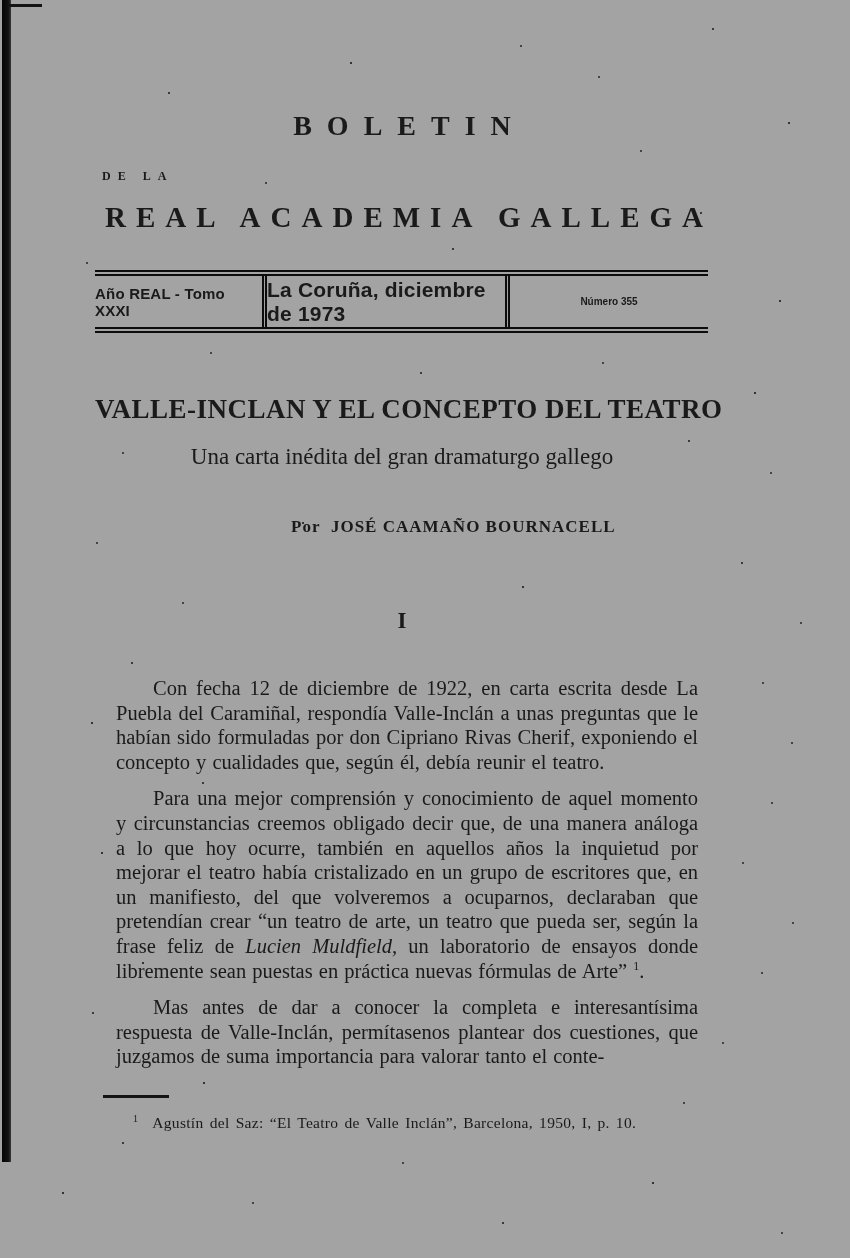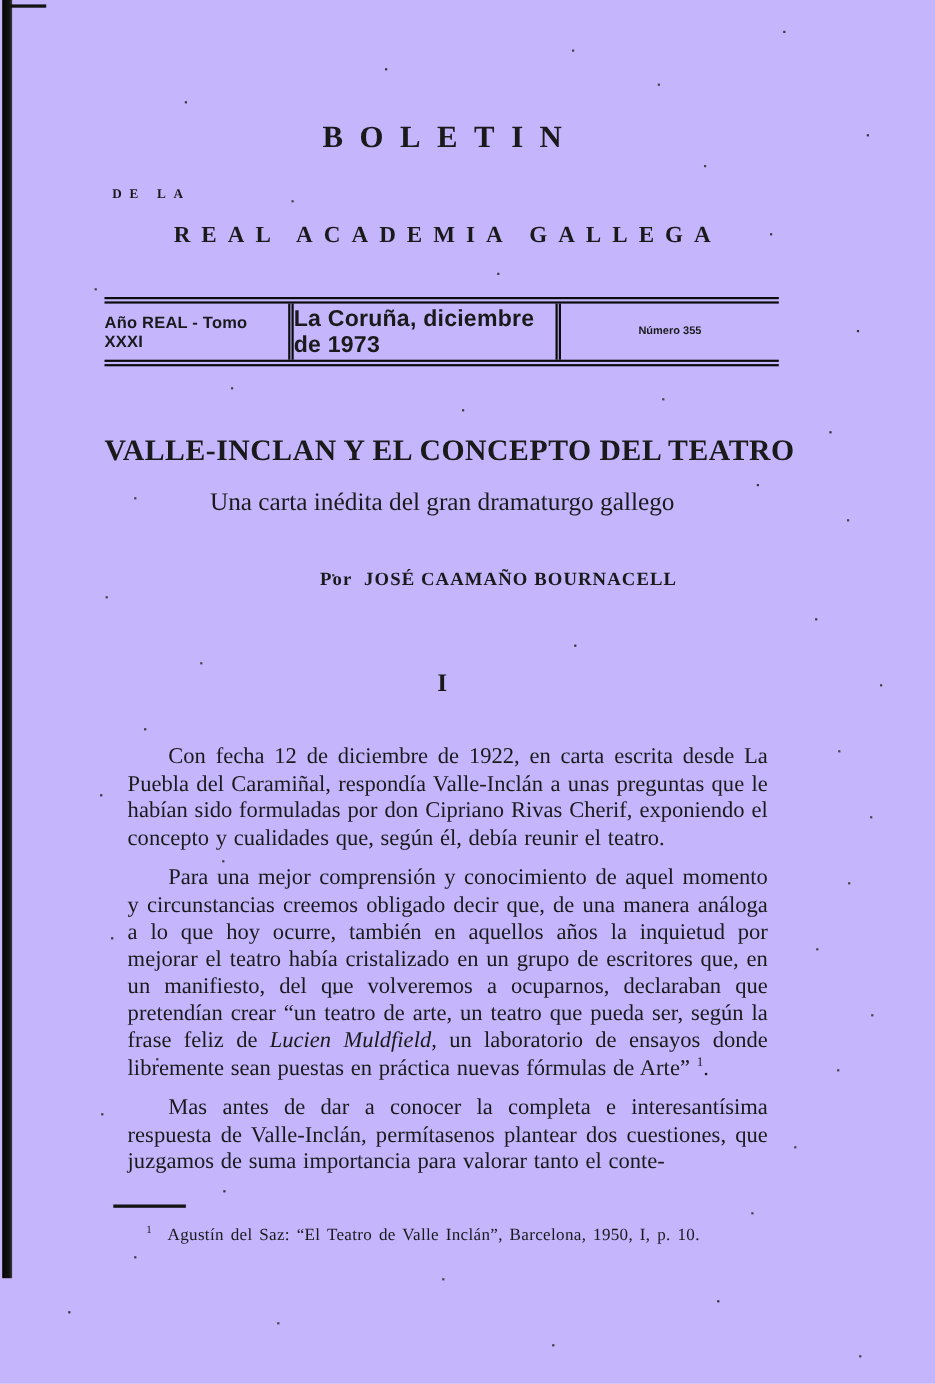--- a/index.html
+++ b/index.html
@@ -2,21 +2,21 @@
 <html><head>
 <meta charset="utf-8">
 <style>
   * { margin: 0; padding: 0; box-sizing: border-box; }
   html, body { background: #e8e8e6; }
   .page {
     position: relative;
     width: 850px;
     height: 1258px;
     margin: 0 auto;
-    background: #c4b5fd;
+    background: #a3a3a3;
     color: #1a1a1a;
     overflow: hidden;
     font-family: "Liberation Serif", serif;
   }
   
   .gutter-strip {
     position: absolute;
     left: 2px; top: 0;
     width: 9px; height: 1162px;
     background: linear-gradient(90deg, #050505 0%, #111 70%, #3a3a3a 100%);
@@ -65,21 +65,21 @@
   }
   .masthead-sub {
     position: absolute; top: 169px;
     width: 100%; text-align: left;
     font-size: 12px; font-weight: bold;
     letter-spacing: 7px; text-indent: 7px;
   }
   .masthead-inst {
     position: absolute; top: 201px;
     width: 100%; text-align: center;
-    font-size: 21px; font-weight: 600;
+    font-size: 29px; font-weight: 600;
     letter-spacing: 10px; text-indent: 10px;
     white-space: nowrap;
   }
   
   .issue-bar {
     position: absolute; top: 270px; left: 0;
     width: 613px; height: 63px;
     border-top: 6px double #0c0c0c;
     border-bottom: 6px double #0c0c0c;
     display: flex; align-items: stretch;

